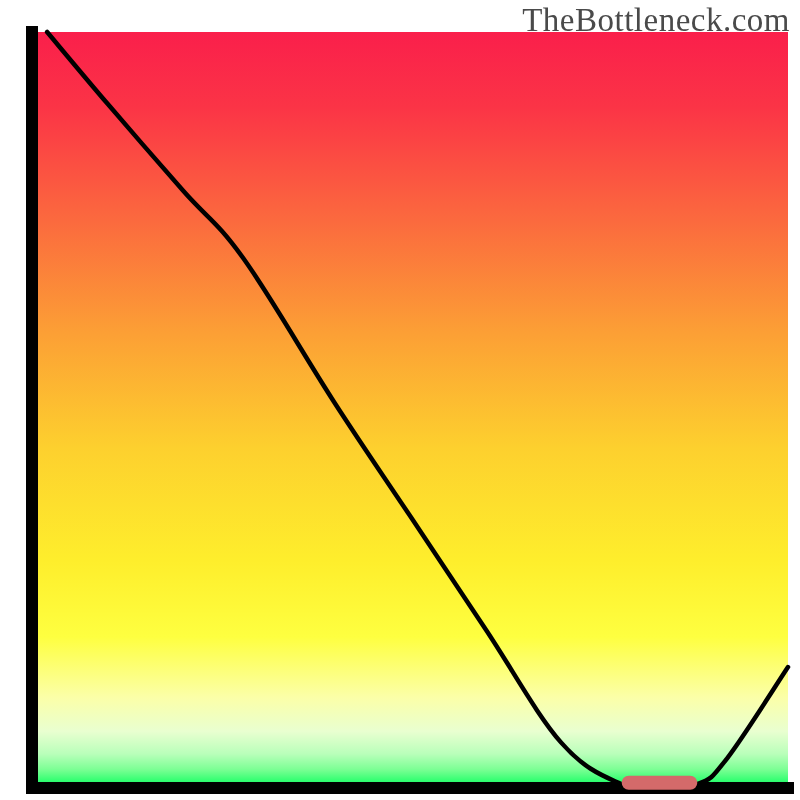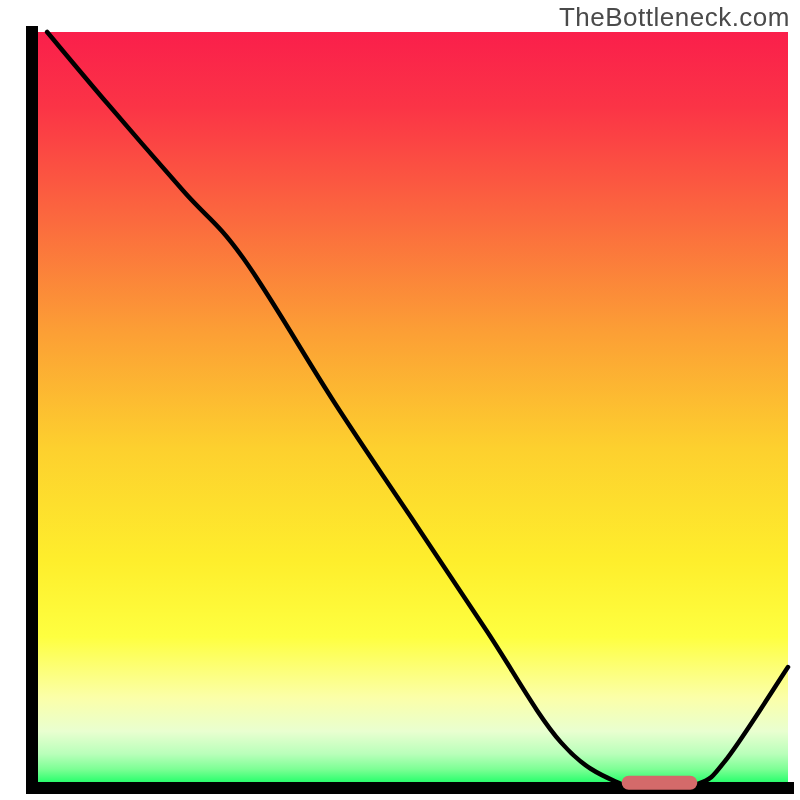--- a/index.html
+++ b/index.html
@@ -12,25 +12,25 @@
   }
   .wrap {
     position: relative;
     width: 800px;
     height: 800px;
   }
   .watermark {
     position: absolute;
     top: 2px;
     right: 10px;
-    font-size: 26px;
+    font-size: 33px;
     font-weight: 500;
     color: #4a4a4a;
     letter-spacing: 0.5px;
-    font-family: Liberation Sans, sans-serif;
+    font-family: Liberation Serif, serif;
   }
   svg {
     display: block;
   }
 </style>
 </head>
 <body>
 
 <div class="wrap">
   <div class="watermark">TheBottleneck.com</div>

